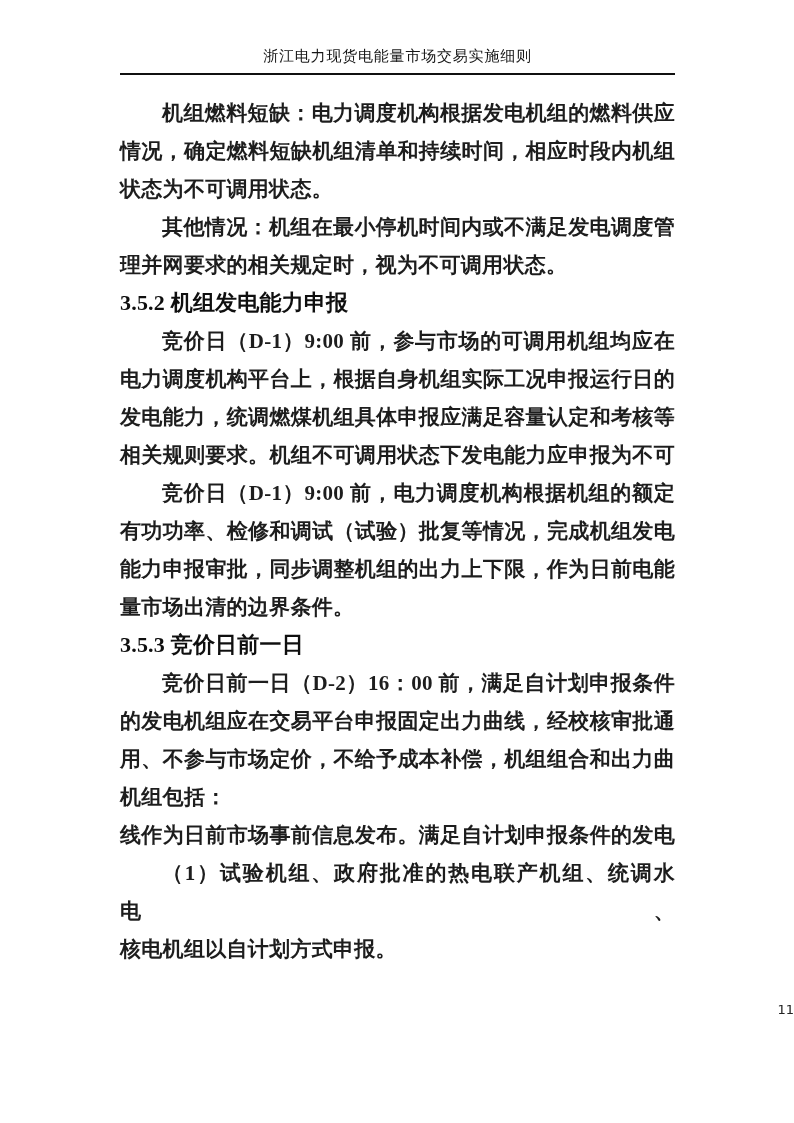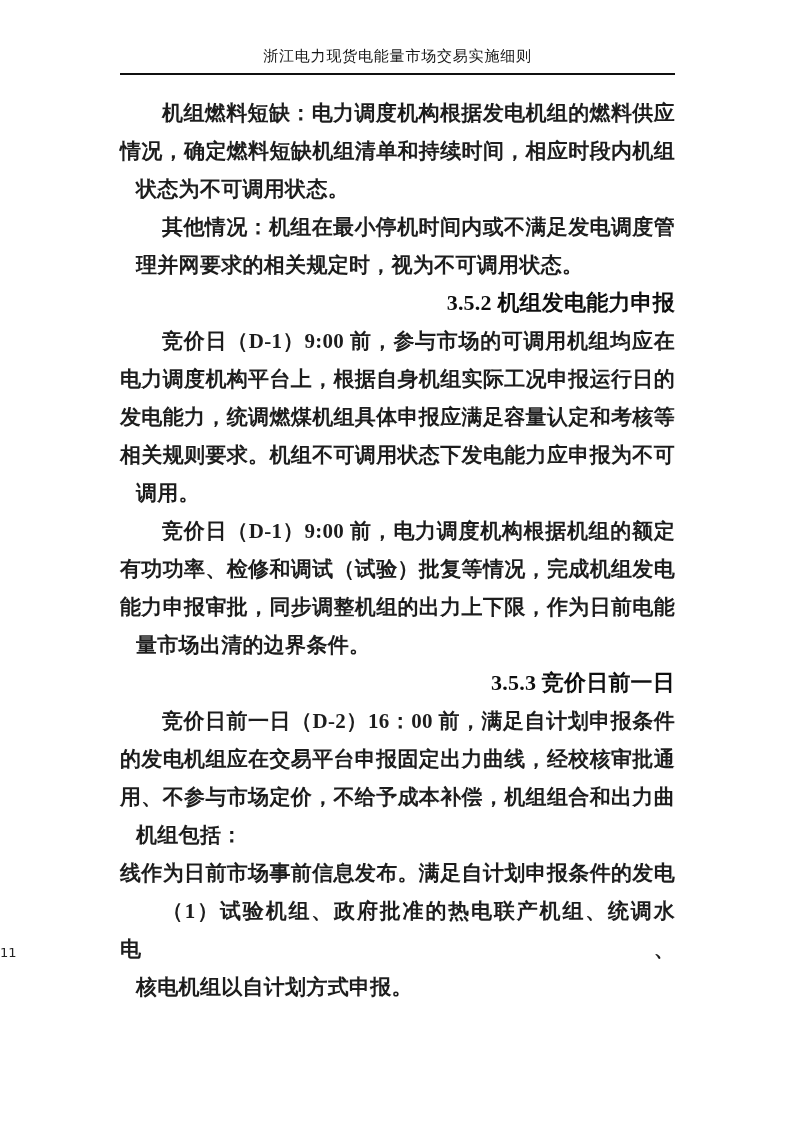--- a/index.html
+++ b/index.html
@@ -44,40 +44,39 @@
     letter-spacing: 0.3px;
   }
   .para { margin: 0; padding: 0; font-weight: bold; }
   .line {
     text-align: justify;
     text-align-last: justify;
   }
   .line.end {
     text-align: left;
     text-align-last: auto;
-    margin-left: 16px;
   }
   .line.indent {
     text-indent: 42px;
   }
   .heading {
     font-weight: bold;
     font-size: 22px;
     line-height: 38px;
     color: #0f0f0f;
-    text-align: right;
+    text-align: left;
     letter-spacing: 0.2px;
   }
   
   .page-footer {
     position: absolute;
     left: 0;
-    top: 943px;
+    top: 1000px;
     width: 794px;
-    text-align: left;
+    text-align: right;
   }
   .page-number {
     font-size: 13px;
     color: #222222;
     font-family: "DejaVu Sans", sans-serif;
   }
 </style>
 </head>
 <body>
 
@@ -100,21 +99,20 @@
       <div class="line end">理并网要求的相关规定时，视为不可调用状态。</div>
     </div>
 
     <div class="heading">3.5.2 机组发电能力申报</div>
 
     <div class="para">
       <div class="line indent">竞价日（D-1）9:00 前，参与市场的可调用机组均应在</div>
       <div class="line">电力调度机构平台上，根据自身机组实际工况申报运行日的</div>
       <div class="line">发电能力，统调燃煤机组具体申报应满足容量认定和考核等</div>
       <div class="line">相关规则要求。机组不可调用状态下发电能力应申报为不可</div>
-      <div class="line end">调用。</div>
     </div>
 
     <div class="para">
       <div class="line indent">竞价日（D-1）9:00 前，电力调度机构根据机组的额定</div>
       <div class="line">有功功率、检修和调试（试验）批复等情况，完成机组发电</div>
       <div class="line">能力申报审批，同步调整机组的出力上下限，作为日前电能</div>
       <div class="line end">量市场出清的边界条件。</div>
     </div>
 
     <div class="heading">3.5.3 竞价日前一日</div>

